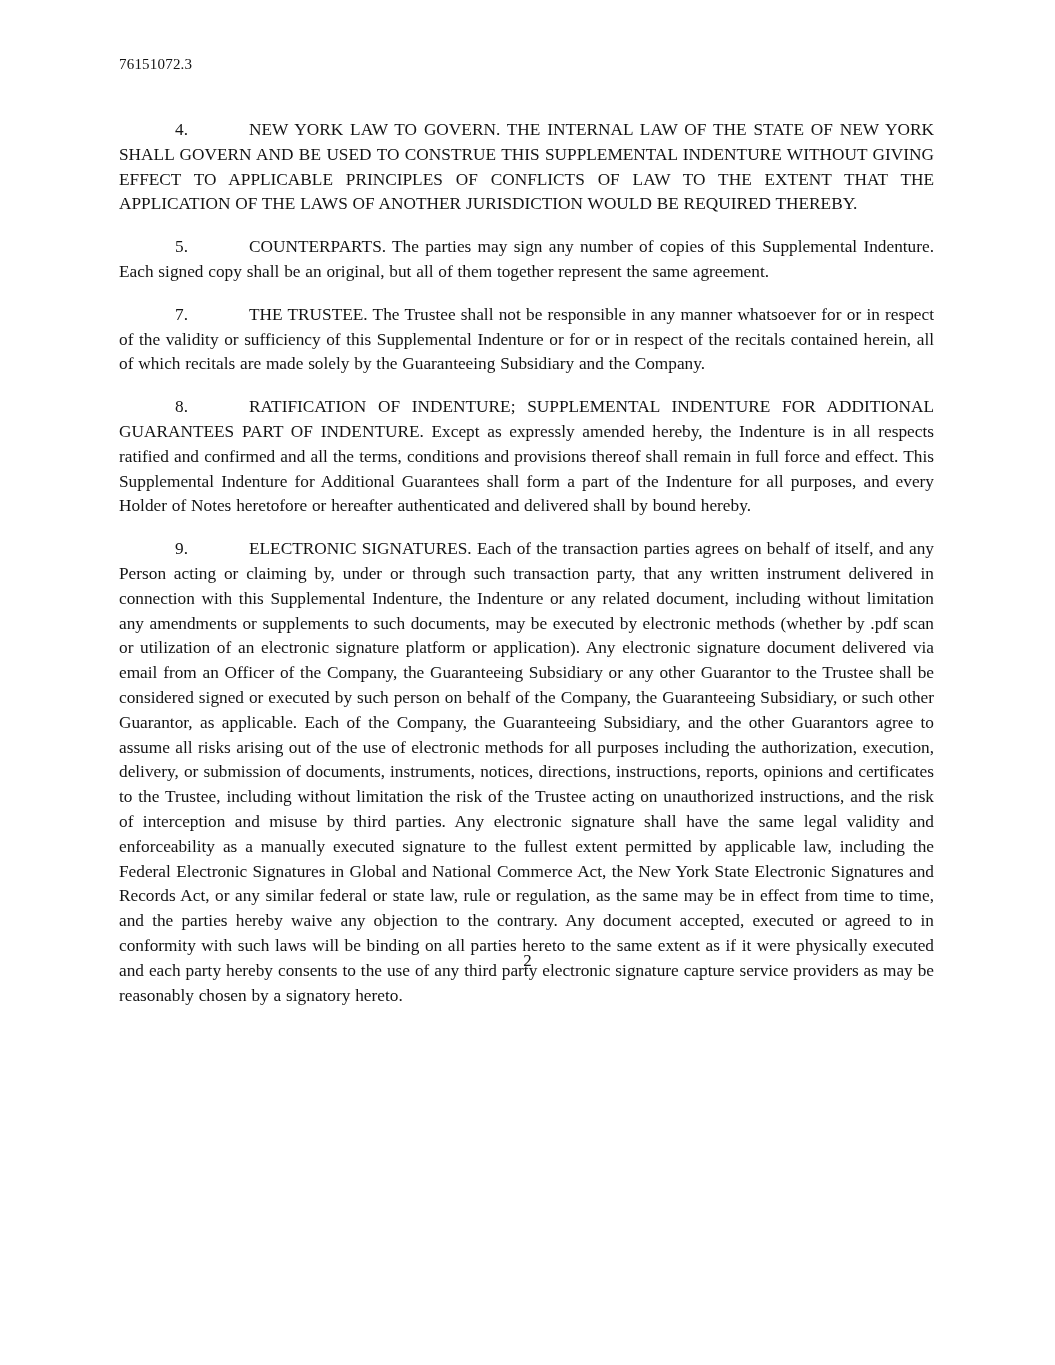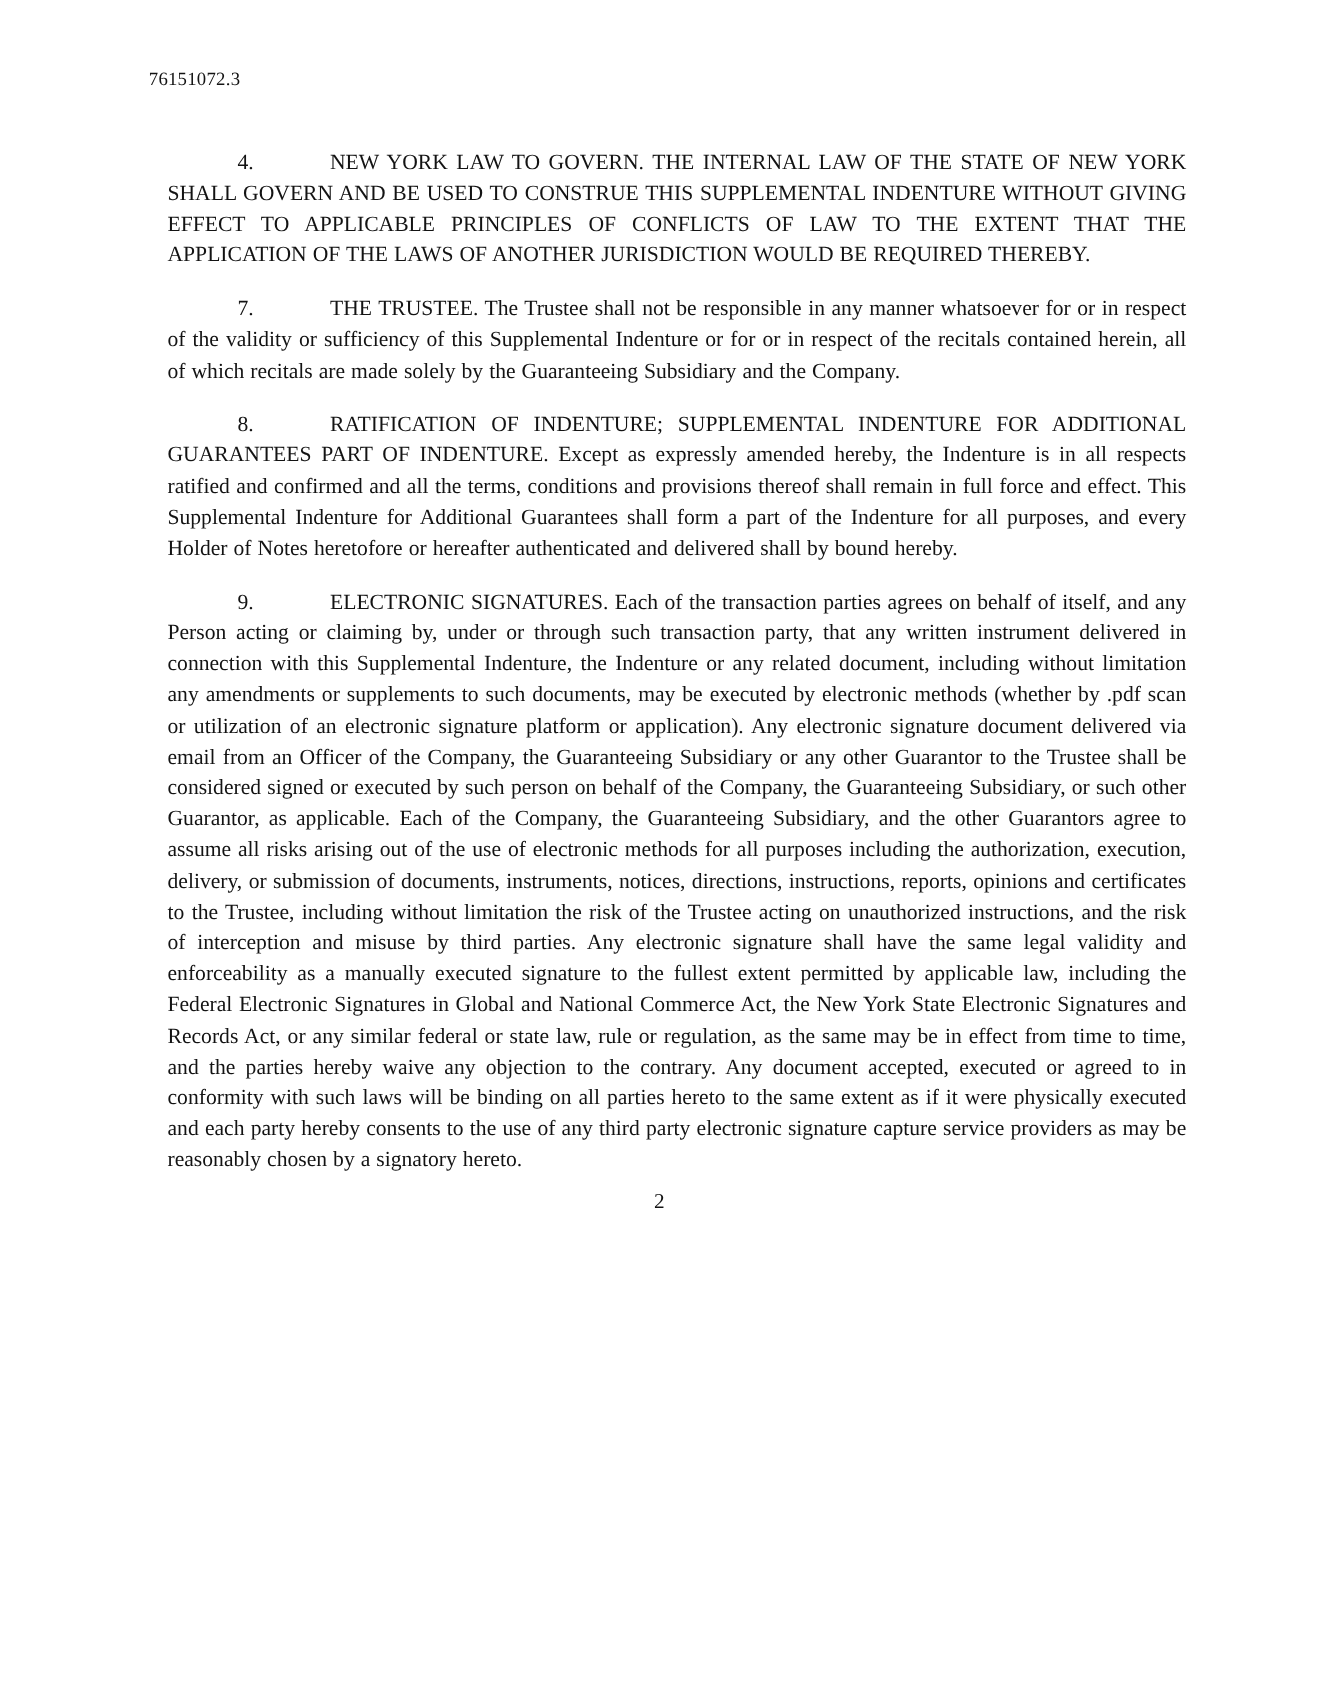--- a/index.html
+++ b/index.html
@@ -19,21 +19,21 @@
   .doc-id {
     position: absolute;
     top: 56px;
     left: 119px;
     font-size: 15px;
     letter-spacing: 0.2px;
   }
   .doc-body {
     position: absolute;
     top: 118px;
-    left: 134px;
+    left: 119px;
     width: 815px;
   }
   .para {
     margin: 0 0 18px 0;
     font-size: 17.3px;
     line-height: 24.8px;
     text-align: justify;
     word-spacing: 0.5px;
   }
   .para:last-child { margin-bottom: 0; }
@@ -55,20 +55,21 @@
 <body>
 
 <div class="page">
 
   <div class="doc-id">76151072.3</div>
 
   <main class="doc-body">
 
     <p class="para"><span class="pnum">4.</span><span>NEW YORK LAW TO GOVERN. THE INTERNAL LAW OF THE STATE OF NEW YORK SHALL GOVERN AND BE USED TO CONSTRUE THIS SUPPLEMENTAL INDENTURE WITHOUT GIVING EFFECT TO APPLICABLE PRINCIPLES OF CONFLICTS OF LAW TO THE EXTENT THAT THE APPLICATION OF THE LAWS OF ANOTHER JURISDICTION WOULD BE REQUIRED THEREBY.</span></p>
 
+    <p class="para"><span class="pnum">5.</span><span>COUNTERPARTS. The parties may sign any number of copies of this Supplemental Indenture. Each signed copy shall be an original, but all of them together represent the same agreement.</span></p>
 
 
     <p class="para"><span class="pnum">7.</span><span>THE TRUSTEE. The Trustee shall not be responsible in any manner whatsoever for or in respect of the validity or sufficiency of this Supplemental Indenture or for or in respect of the recitals contained herein, all of which recitals are made solely by the Guaranteeing Subsidiary and the Company.</span></p>
 
     <p class="para"><span class="pnum">8.</span><span>RATIFICATION OF INDENTURE; SUPPLEMENTAL INDENTURE FOR ADDITIONAL GUARANTEES PART OF INDENTURE. Except as expressly amended hereby, the Indenture is in all respects ratified and confirmed and all the terms, conditions and provisions thereof shall remain in full force and effect. This Supplemental Indenture for Additional Guarantees shall form a part of the Indenture for all purposes, and every Holder of Notes heretofore or hereafter authenticated and delivered shall by bound hereby.</span></p>
 
     <p class="para"><span class="pnum">9.</span><span>ELECTRONIC SIGNATURES. Each of the transaction parties agrees on behalf of itself, and any Person acting or claiming by, under or through such transaction party, that any written instrument delivered in connection with this Supplemental Indenture, the Indenture or any related document, including without limitation any amendments or supplements to such documents, may be executed by electronic methods (whether by .pdf scan or utilization of an electronic signature platform or application). Any electronic signature document delivered via email from an Officer of the Company, the Guaranteeing Subsidiary or any other Guarantor to the Trustee shall be considered signed or executed by such person on behalf of the Company, the Guaranteeing Subsidiary, or such other Guarantor, as applicable. Each of the Company, the Guaranteeing Subsidiary, and the other Guarantors agree to assume all risks arising out of the use of electronic methods for all purposes including the authorization, execution, delivery, or submission of documents, instruments, notices, directions, instructions, reports, opinions and certificates to the Trustee, including without limitation the risk of the Trustee acting on unauthorized instructions, and the risk of interception and misuse by third parties. Any electronic signature shall have the same legal validity and enforceability as a manually executed signature to the fullest extent permitted by applicable law, including the Federal Electronic Signatures in Global and National Commerce Act, the New York State Electronic Signatures and Records Act, or any similar federal or state law, rule or regulation, as the same may be in effect from time to time, and the parties hereby waive any objection to the contrary. Any document accepted, executed or agreed to in conformity with such laws will be binding on all parties hereto to the same extent as if it were physically executed and each party hereby consents to the use of any third party electronic signature capture service providers as may be reasonably chosen by a signatory hereto.</span></p>
 
   </main>
 

